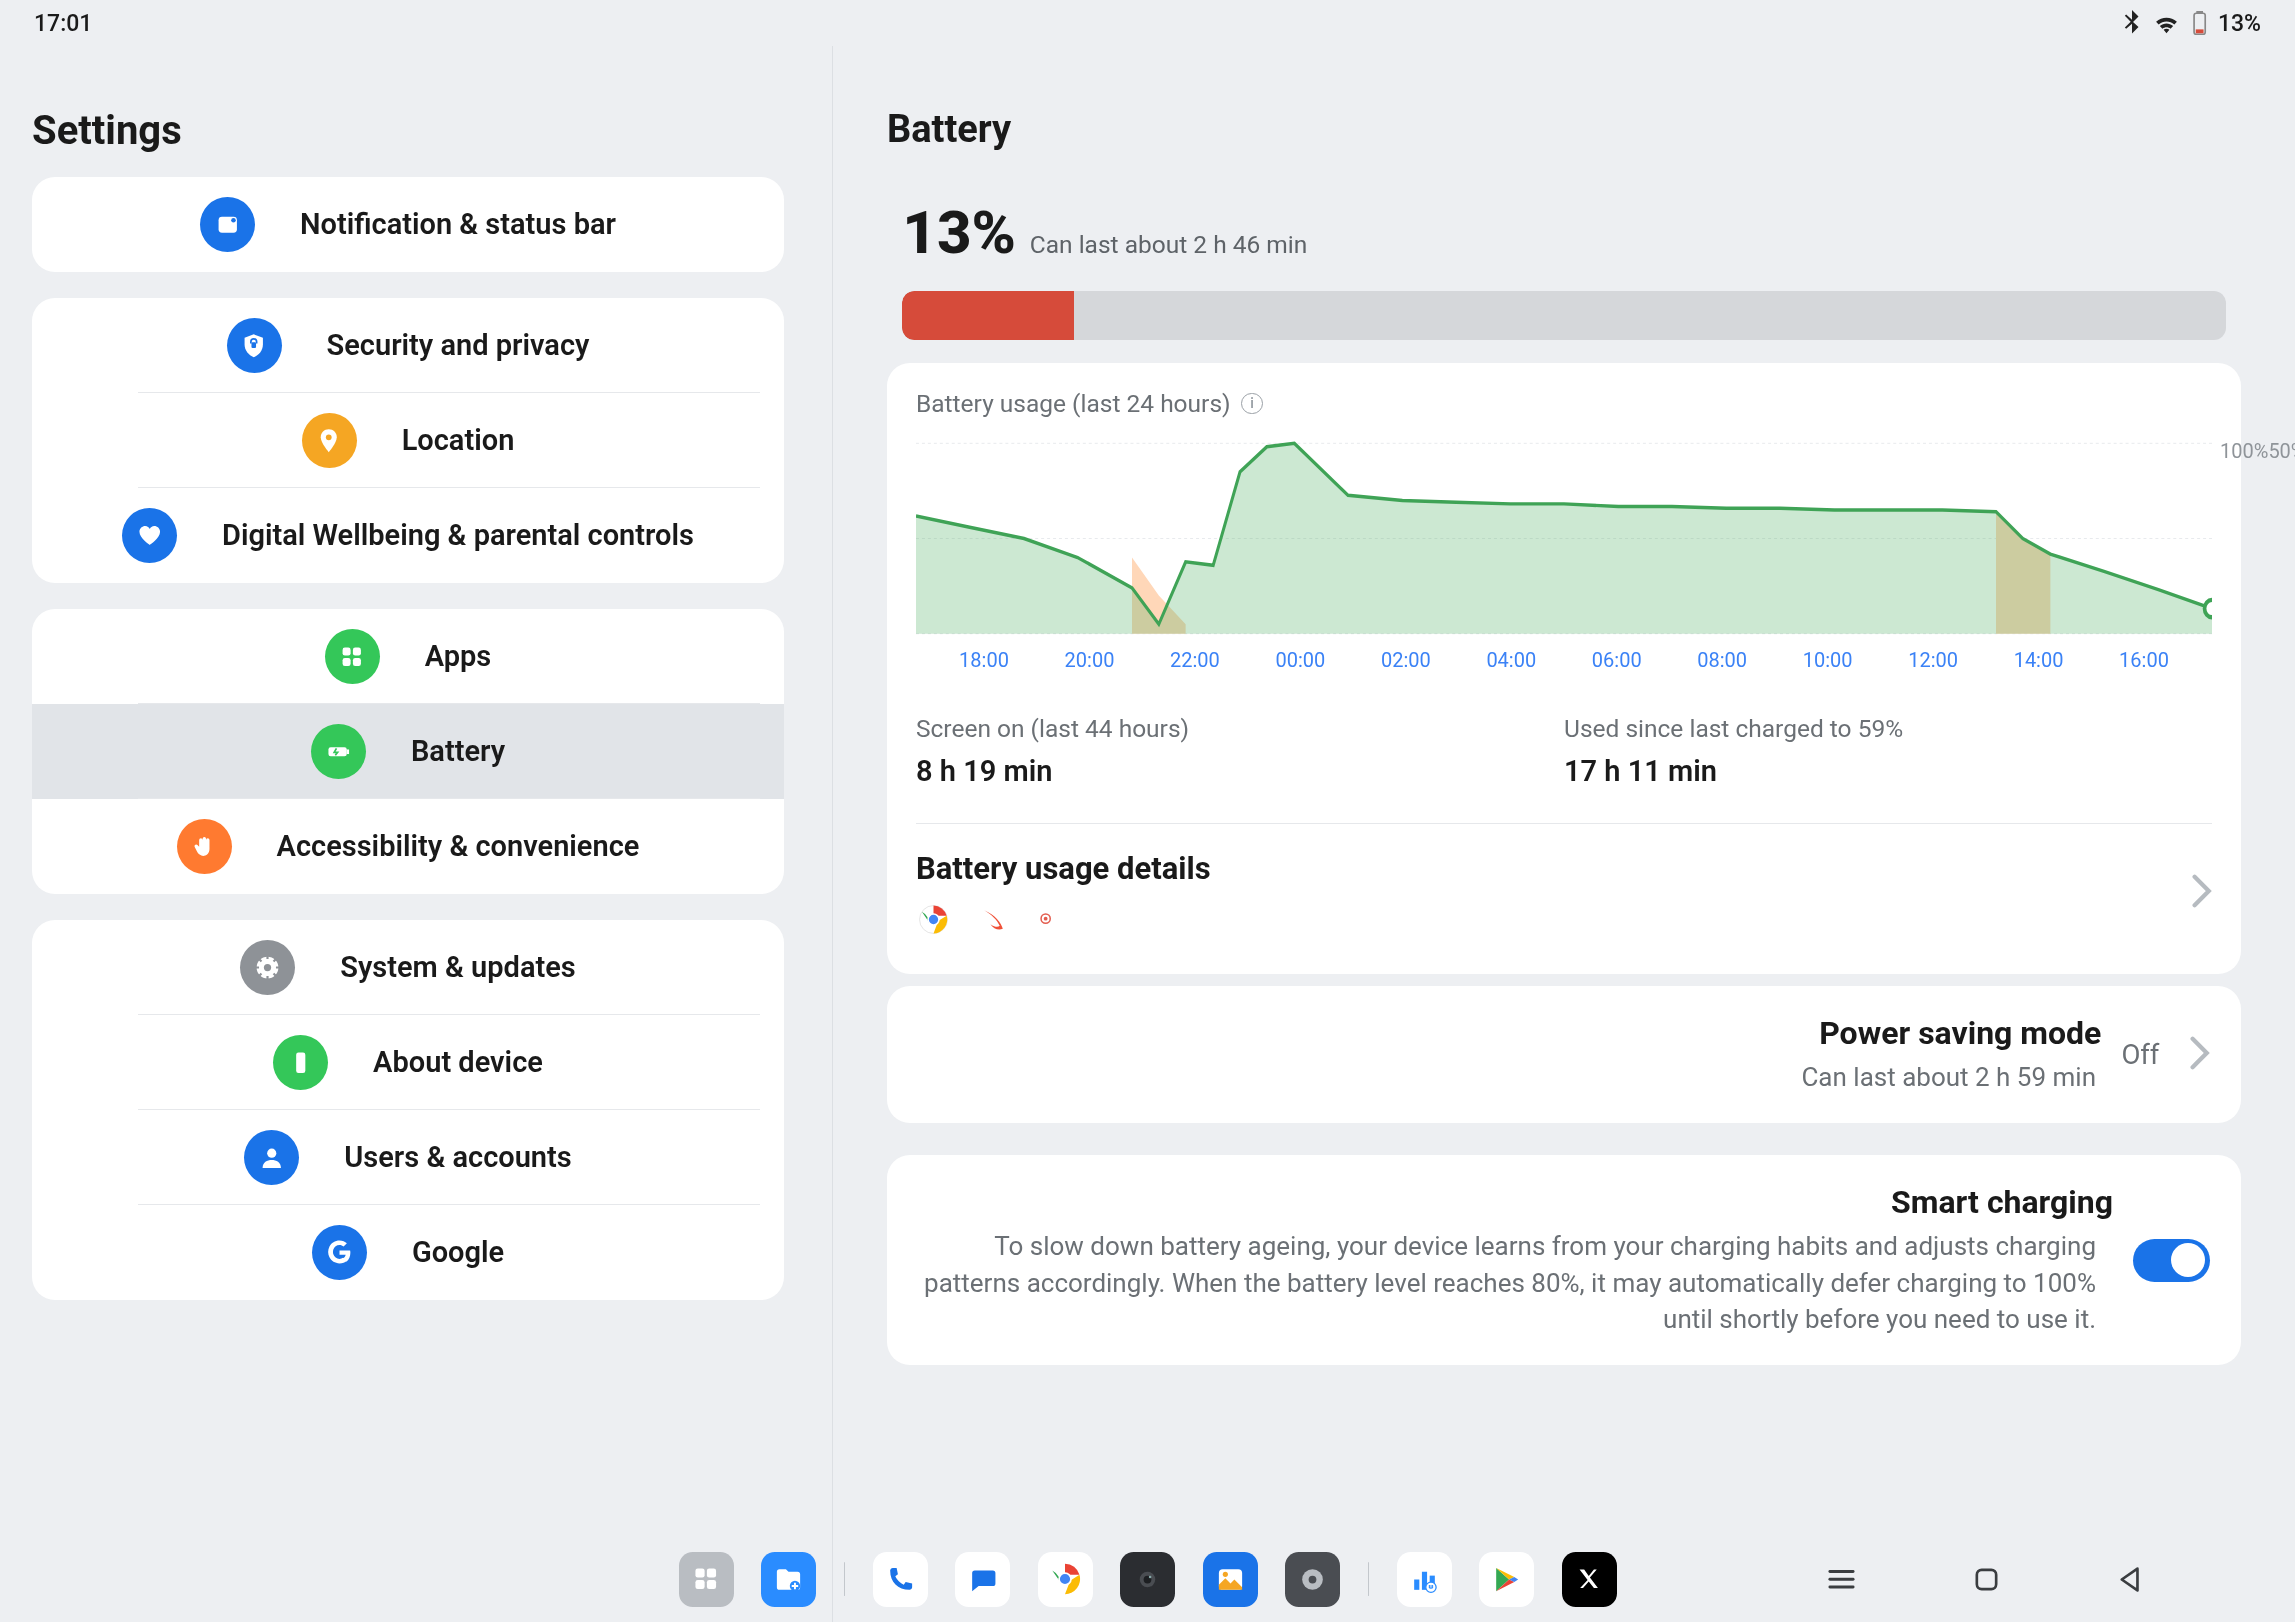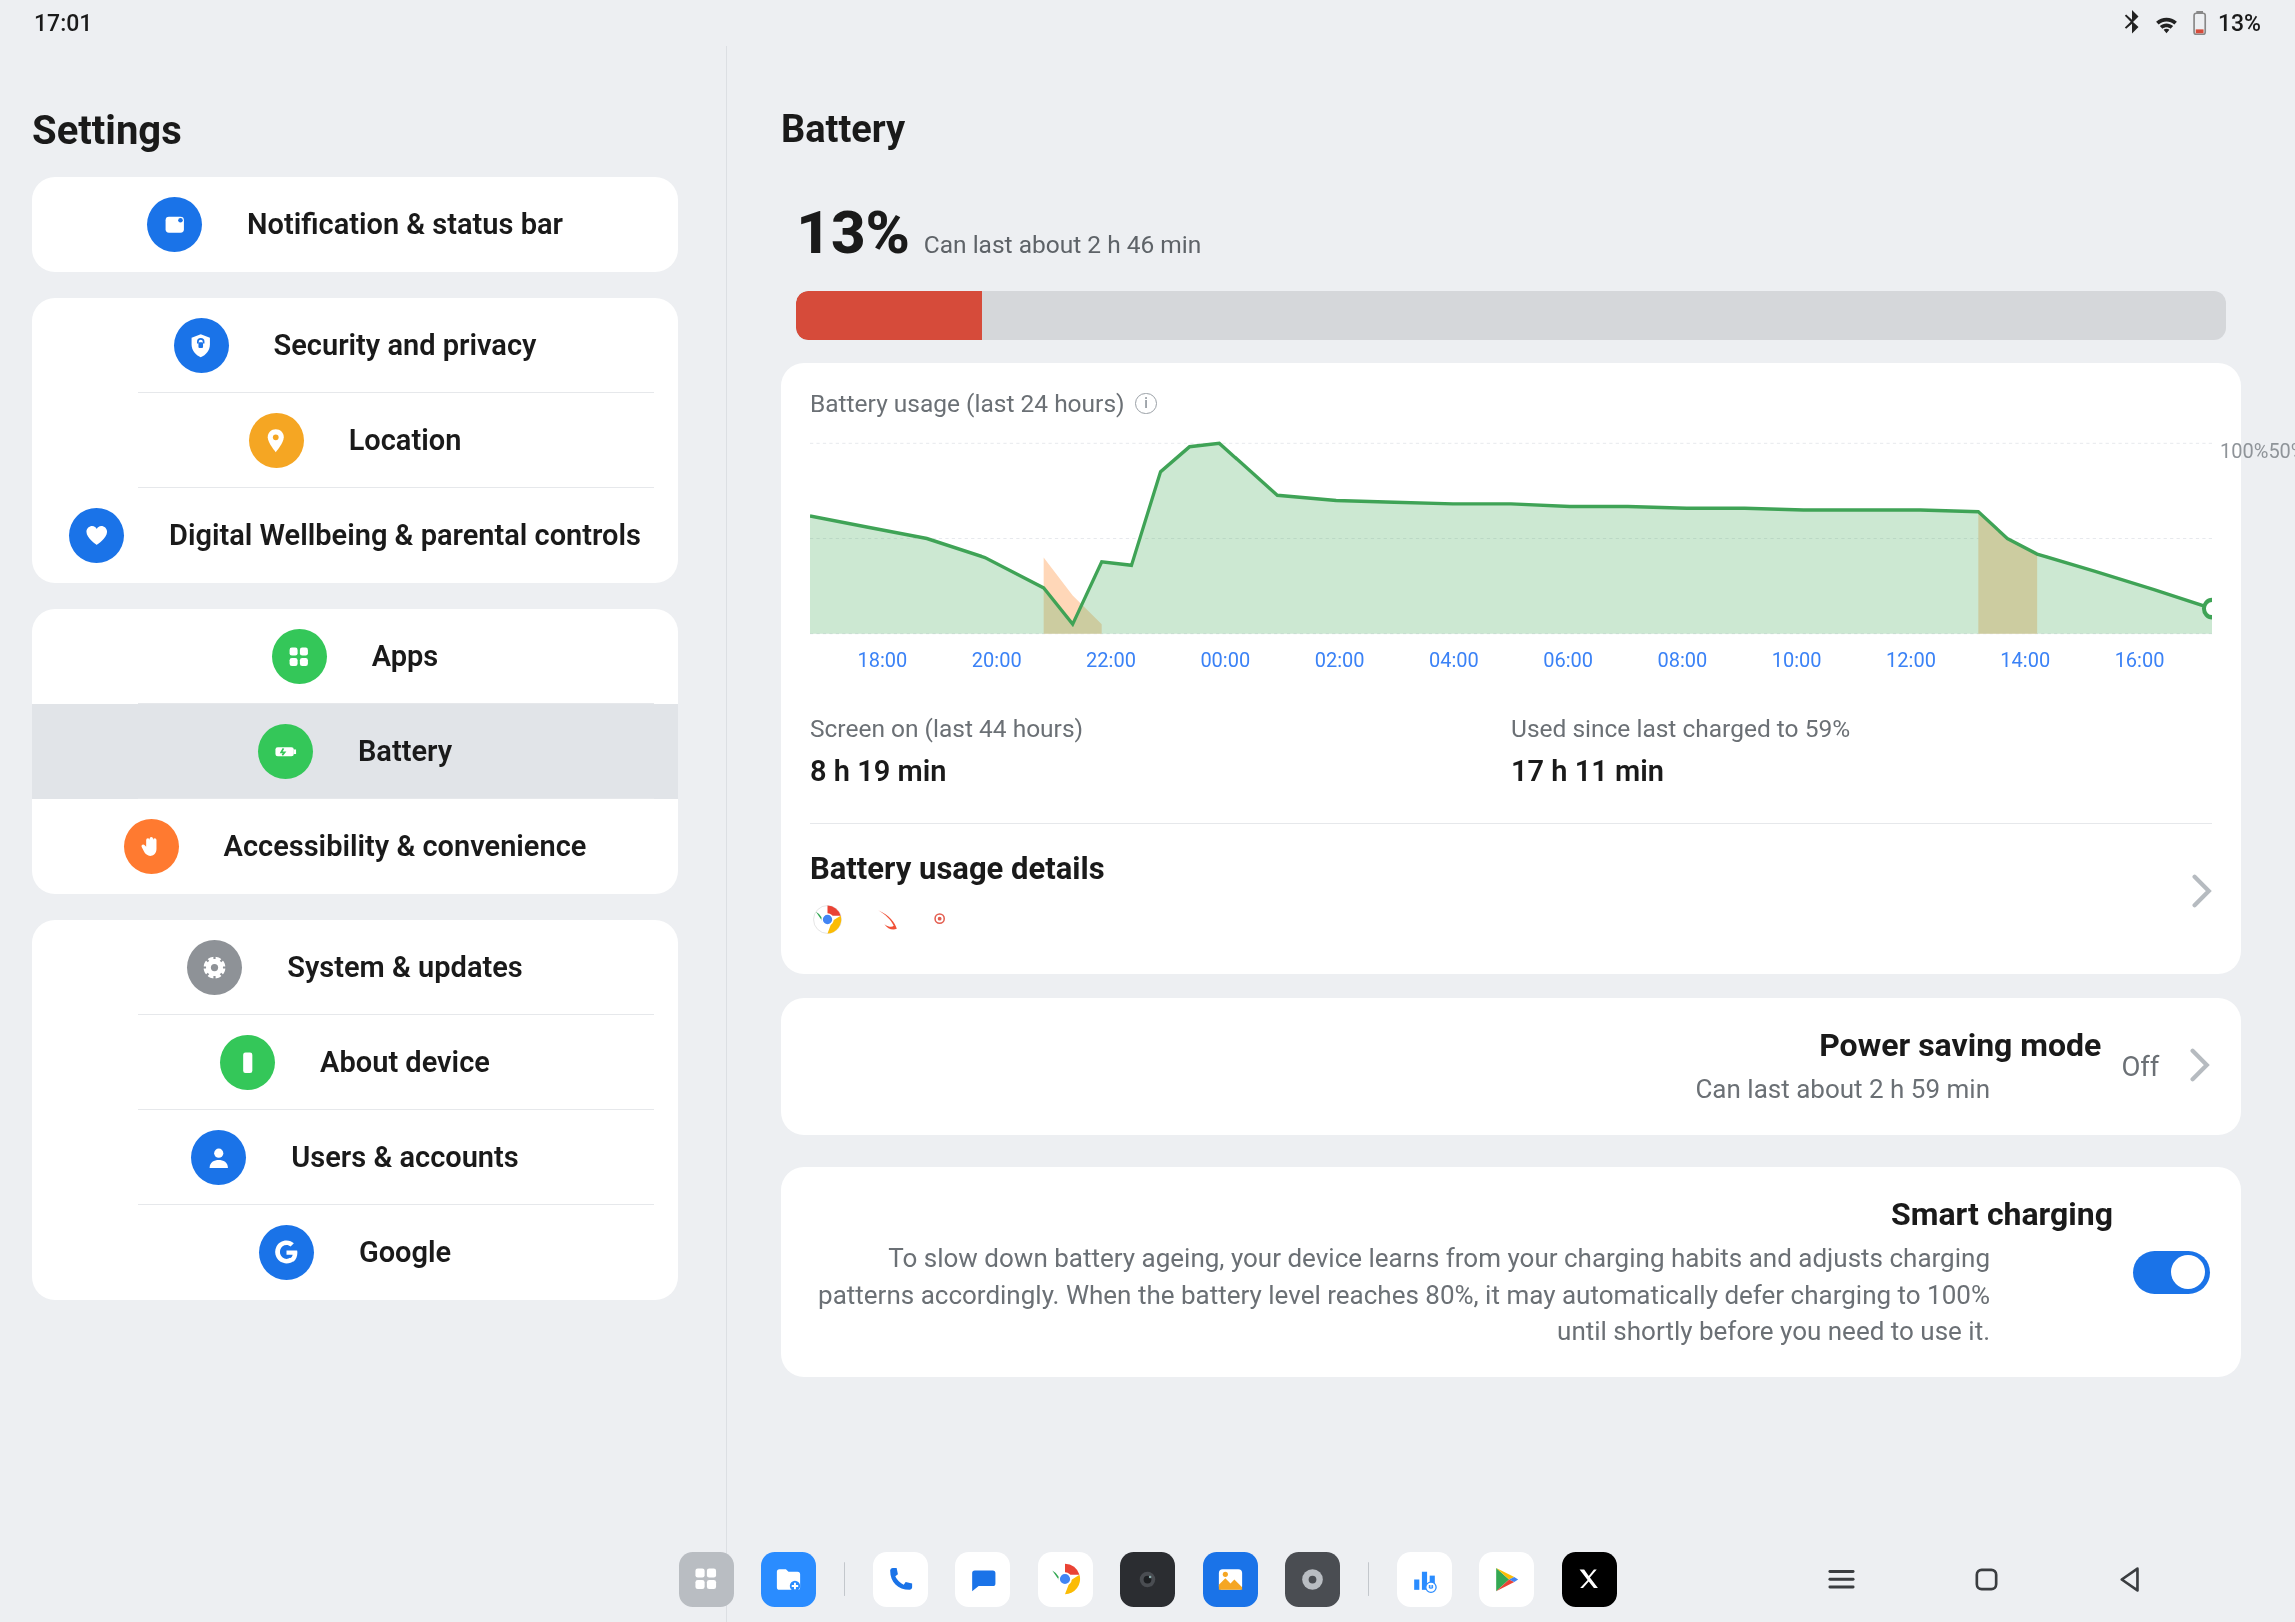--- a/index.html
+++ b/index.html
@@ -28,21 +28,21 @@
   .status-left { flex: 0 0 auto; }
   .status-right { margin-left: auto; display: flex; align-items: center; gap: 10.7px; font-size: 23px; }
   .status-right svg { display: block; }
   
   .main {
     flex: 1;
     display: flex;
     overflow: hidden;
   }
   .left-pane {
-    width: 727px;
+    width: 833px;
     border-right: 1.5px solid #dcdfe3;
     padding: 23px 48px 0 32px;
     overflow-y: auto;
   }
   .right-pane {
     flex: 1;
     padding: 23px 54px 0 54px;
     overflow-y: auto;
     position: relative;
   }
@@ -98,21 +98,21 @@
     background: #d5d7da;
     overflow: hidden;
   }
   .battery-bar-fill {
     height: 100%;
     background: #d64b3a;
     width: 13%;
     border-radius: 12.2px 0 0 12.2px;
   }
   
-  .usage-card { background: #fff; border-radius: 23px; padding: 26px 29px 0 29px; margin-bottom: 24px; }
+  .usage-card { background: #fff; border-radius: 23px; padding: 26px 29px 0 29px; margin-bottom: 12px; }
   .usage-title-row { display:flex; align-items:center; gap:10.7px; margin-bottom: 21.4px; }
   .usage-title { font-size: 24.5px; color: #6b7075; }
   .info-icon {
     width: 21.4px; height: 21.4px; border: 1.5px solid #9aa0a6; border-radius: 50%;
     display: flex; align-items: center; justify-content: center;
     font-size: 13.8px; color: #9aa0a6; font-weight: 600;
   }
   .chart-zone { position: relative; height: 199px; margin-bottom: 9.2px; }
   .chart-svg { width: 100%; height: 100%; display: block; }
   .chart-ylabels { position: absolute; right: -69px; top: 0; bottom: 31px; width: 61px;

